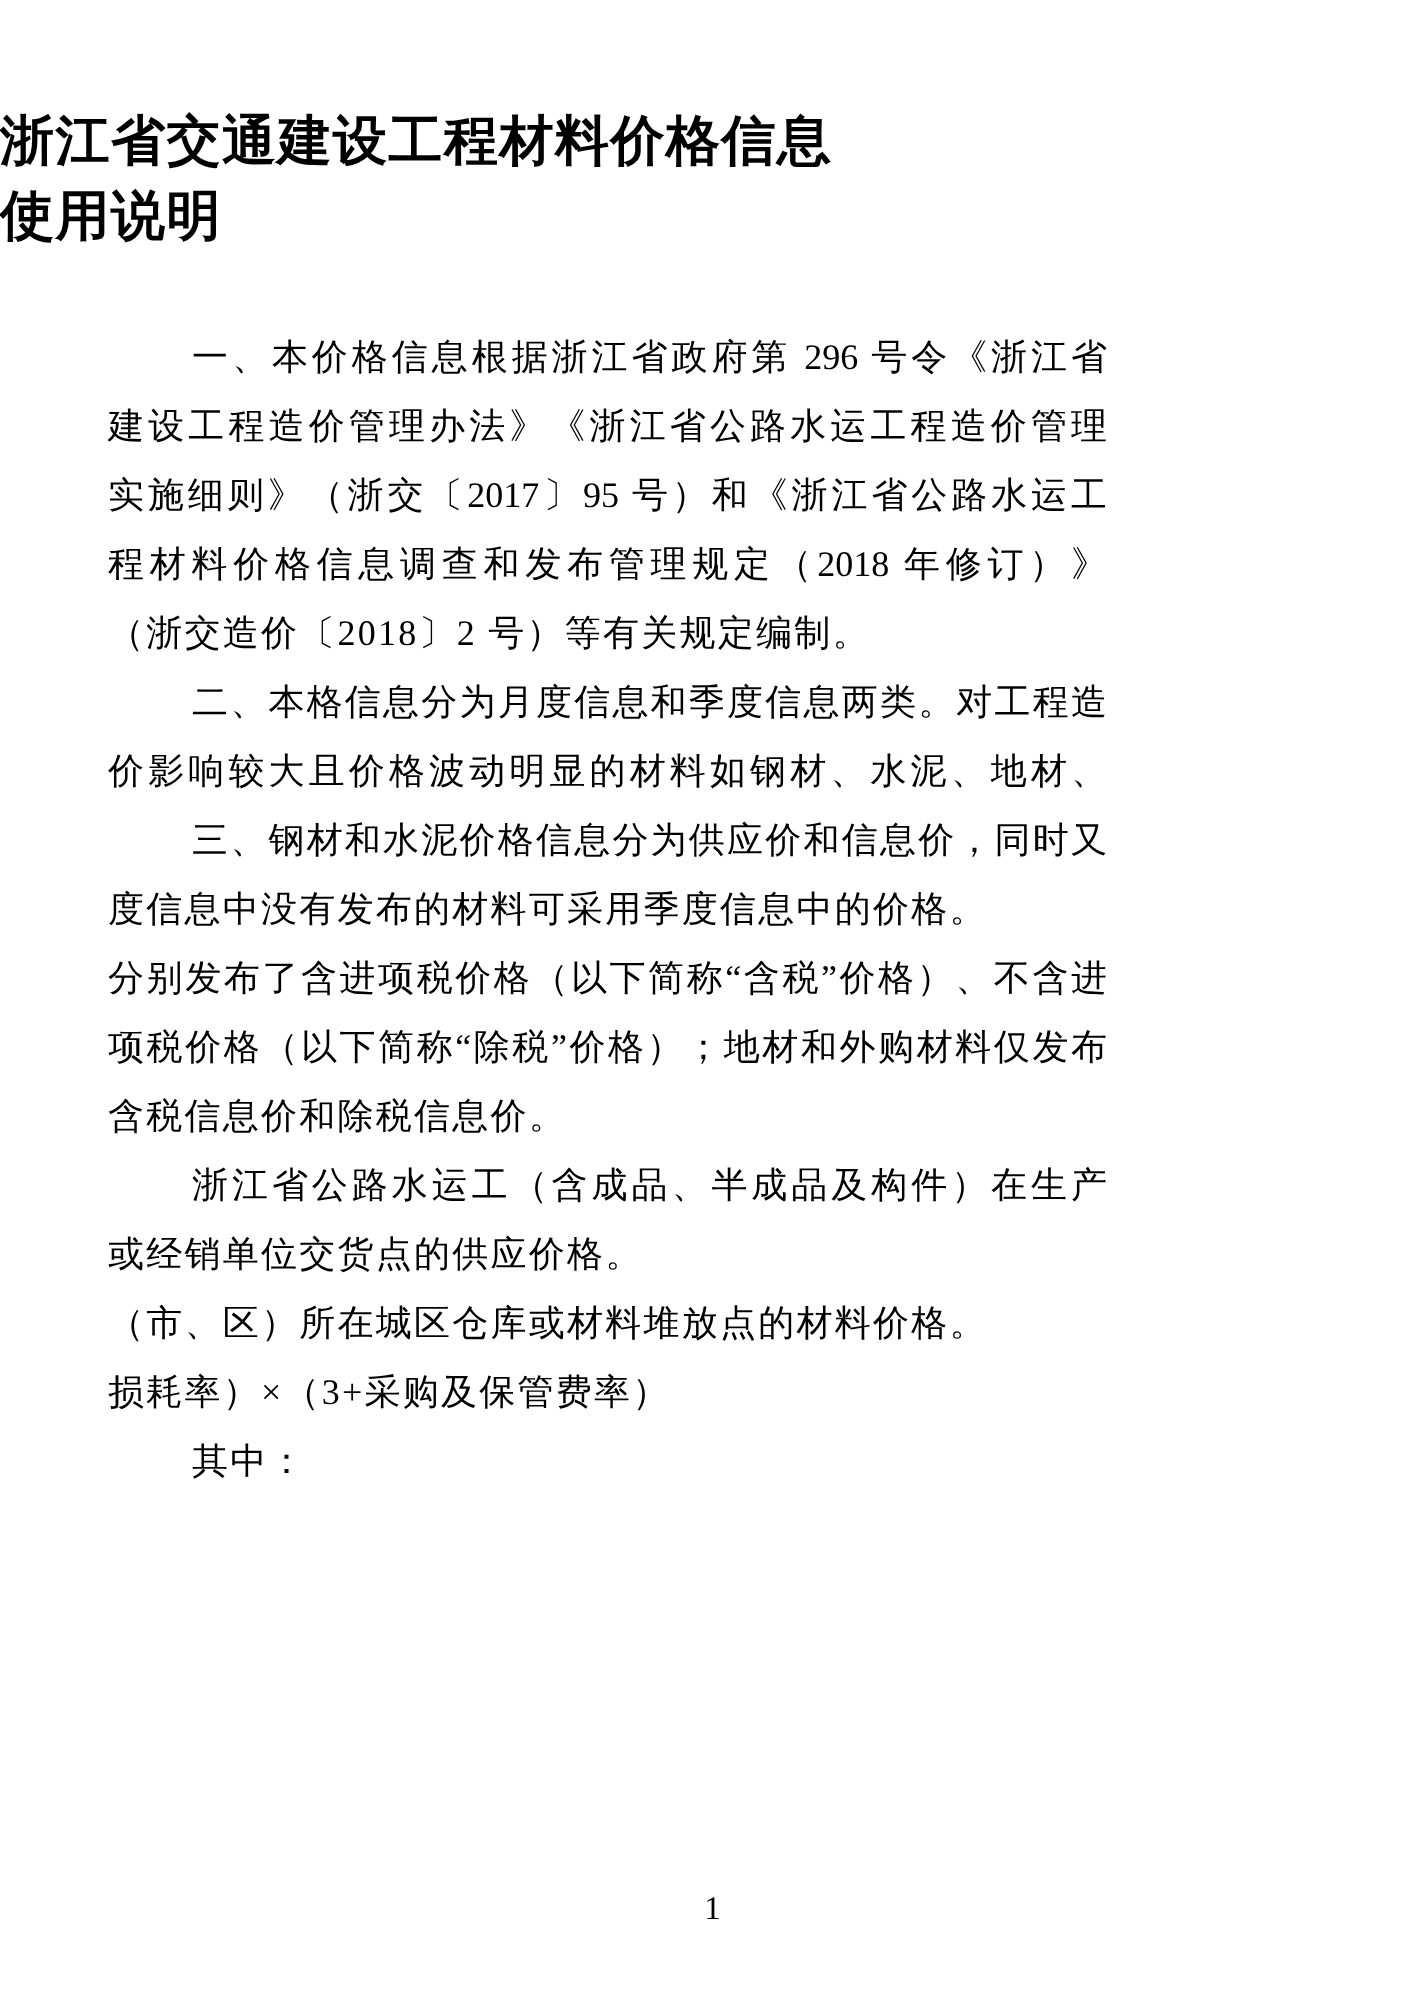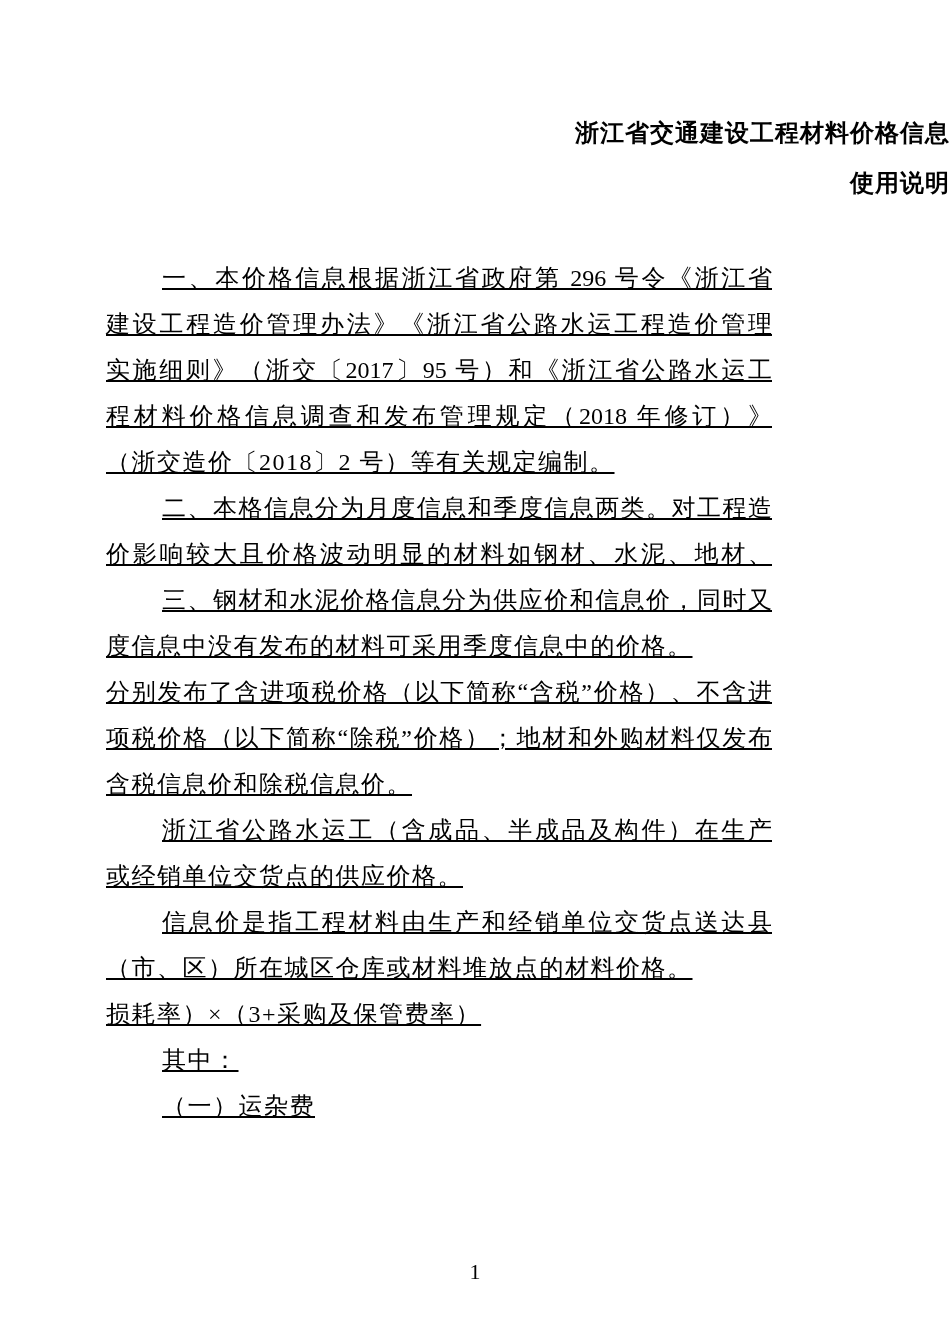--- a/index.html
+++ b/index.html
@@ -6,32 +6,31 @@
   body {
     width: 950px;
     height: 1344px;
     background: #ffffff;
     color: #000000;
     font-family: "Liberation Serif", "DejaVu Serif", serif;
     position: relative;
     overflow: hidden;
   }
   .doc-title {
-    padding-top: 108px;
-    text-align: right;
+    padding-top: 69px;
+    text-align: left;
     font-weight: bold;
-    font-size: 24px;
+    font-size: 36px;
     line-height: 50px;
     letter-spacing: 1px;
   }
   .doc-content {
-    margin: 47px 0 0 106px;
+    margin: 47px 0 0 72px;
     width: 666px;
     font-size: 24px;
-    text-decoration: underline;
   }
   .line {
     height: 46px;
     line-height: 46px;
     white-space: nowrap;
     letter-spacing: 1.5px;
   }
   .line.just {
     letter-spacing: 0;
     text-align: justify;
@@ -66,20 +65,18 @@
     <div class="line">（浙交造价〔2018〕2 号）等有关规定编制。</div>
     <div class="line indent just">二、本格信息分为月度信息和季度信息两类。对工程造</div>
     <div class="line just">价影响较大且价格波动明显的材料如钢材、水泥、地材、</div>
     <div class="line indent just">三、钢材和水泥价格信息分为供应价和信息价，同时又</div>
     <div class="line">度信息中没有发布的材料可采用季度信息中的价格。</div>
     <div class="line just">分别发布了含进项税价格（以下简称“含税”价格）、不含进</div>
     <div class="line just">项税价格（以下简称“除税”价格）；地材和外购材料仅发布</div>
     <div class="line">含税信息价和除税信息价。</div>
     <div class="line indent just">浙江省公路水运工（含成品、半成品及构件）在生产</div>
     <div class="line">或经销单位交货点的供应价格。</div>
-    <div class="line indent just">信息价是指工程材料由生产和经销单位交货点送达县</div>
     <div class="line">（市、区）所在城区仓库或材料堆放点的材料价格。</div>
     <div class="line">损耗率）×（3+采购及保管费率）</div>
     <div class="line indent">其中：</div>
-    <div class="line indent">（一）运杂费</div>
   </div>
 
 <div class="page-number">1</div>
 
 </body></html>

